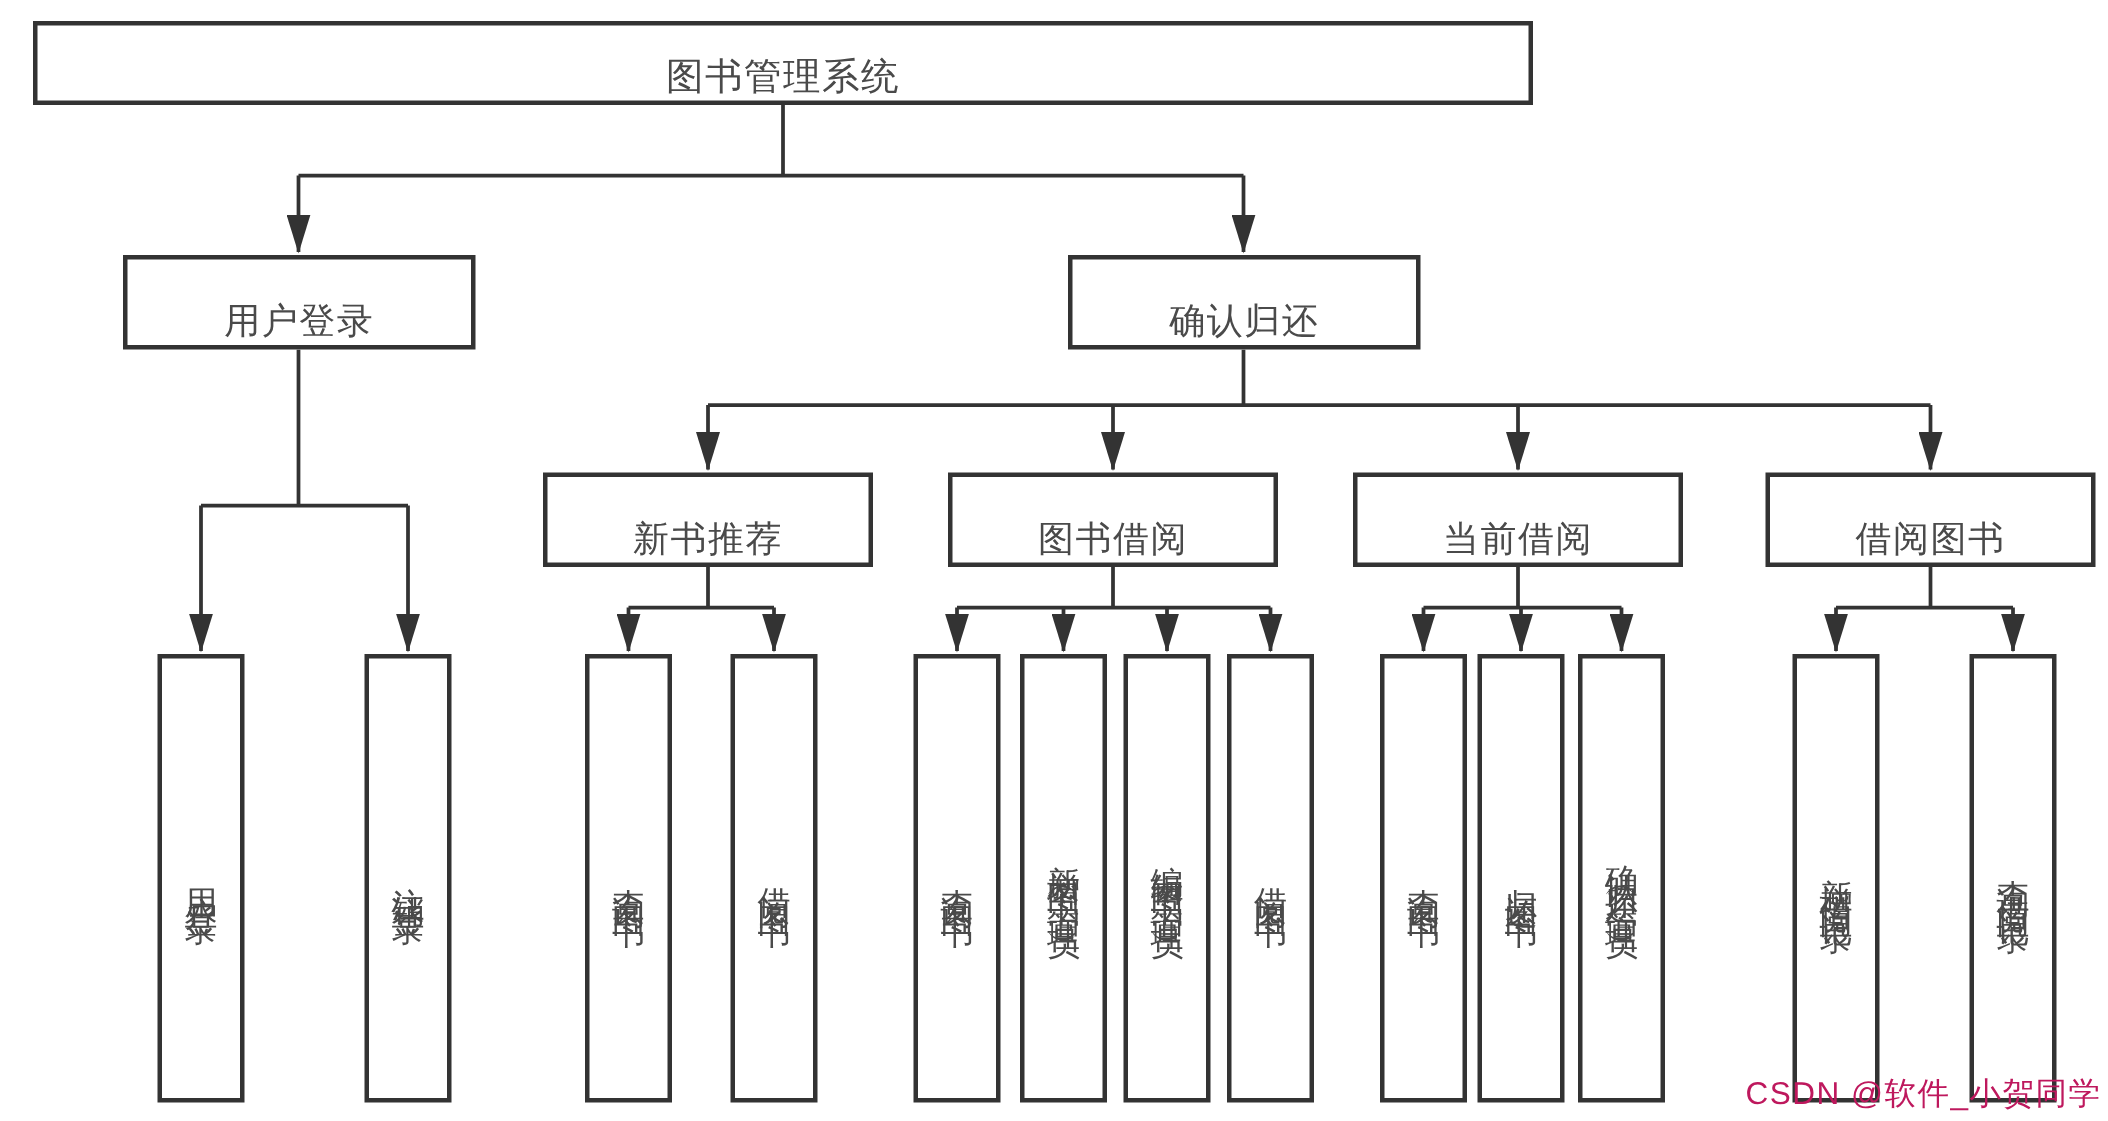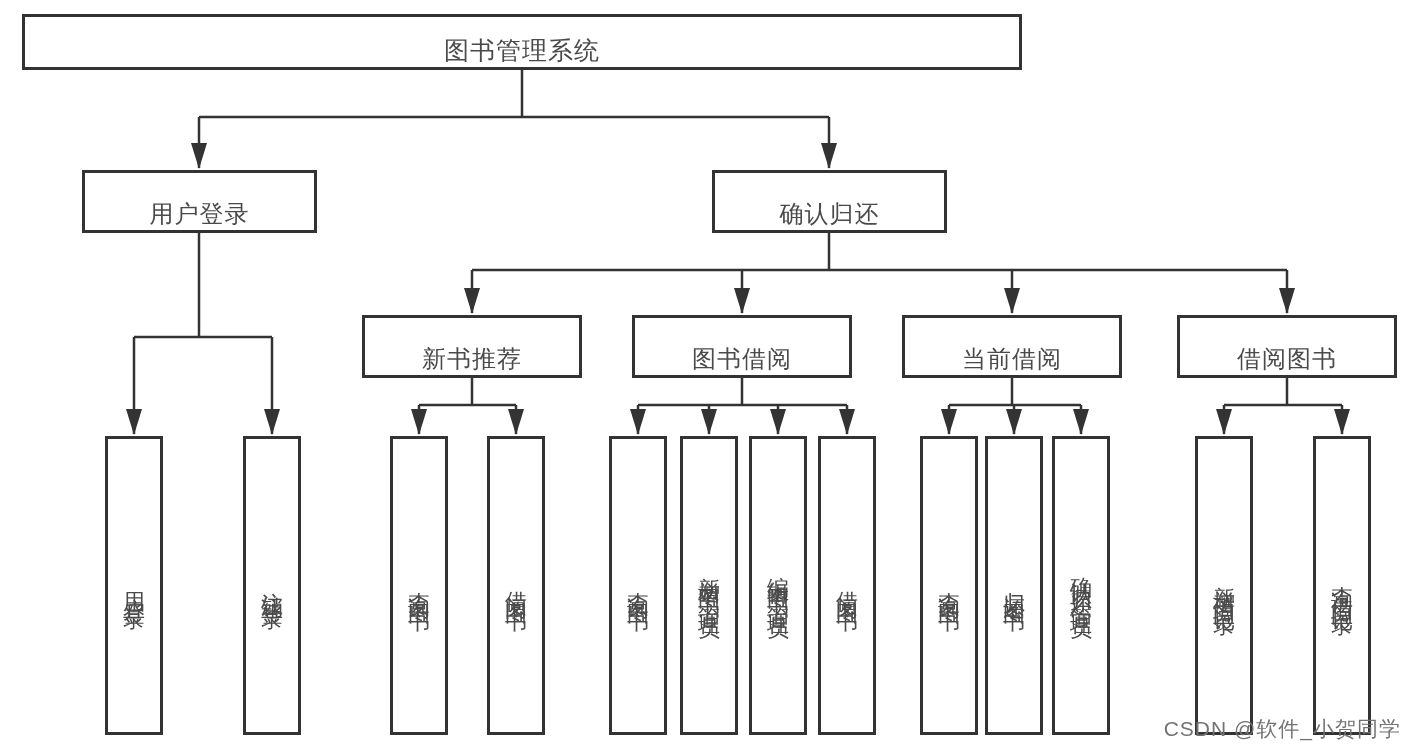--- a/index.html
+++ b/index.html
@@ -53,21 +53,21 @@
     font-size: 22px;
     letter-spacing: 6px;
     line-height: 1;
     color: #4a4a4a;
   }
   .watermark {
     position: absolute;
     right: 4px;
     bottom: 4px;
     font-size: 21px;
-    color: #737373;
+    color: #be185d;
     letter-spacing: 1px;
     z-index: 5;
   }
 </style>
 </head>
 <body>
 
 <div class="canvas">
 
   <svg class="connectors" width="1405" height="747" viewBox="0 0 1405 747" xmlns="http://www.w3.org/2000/svg">

